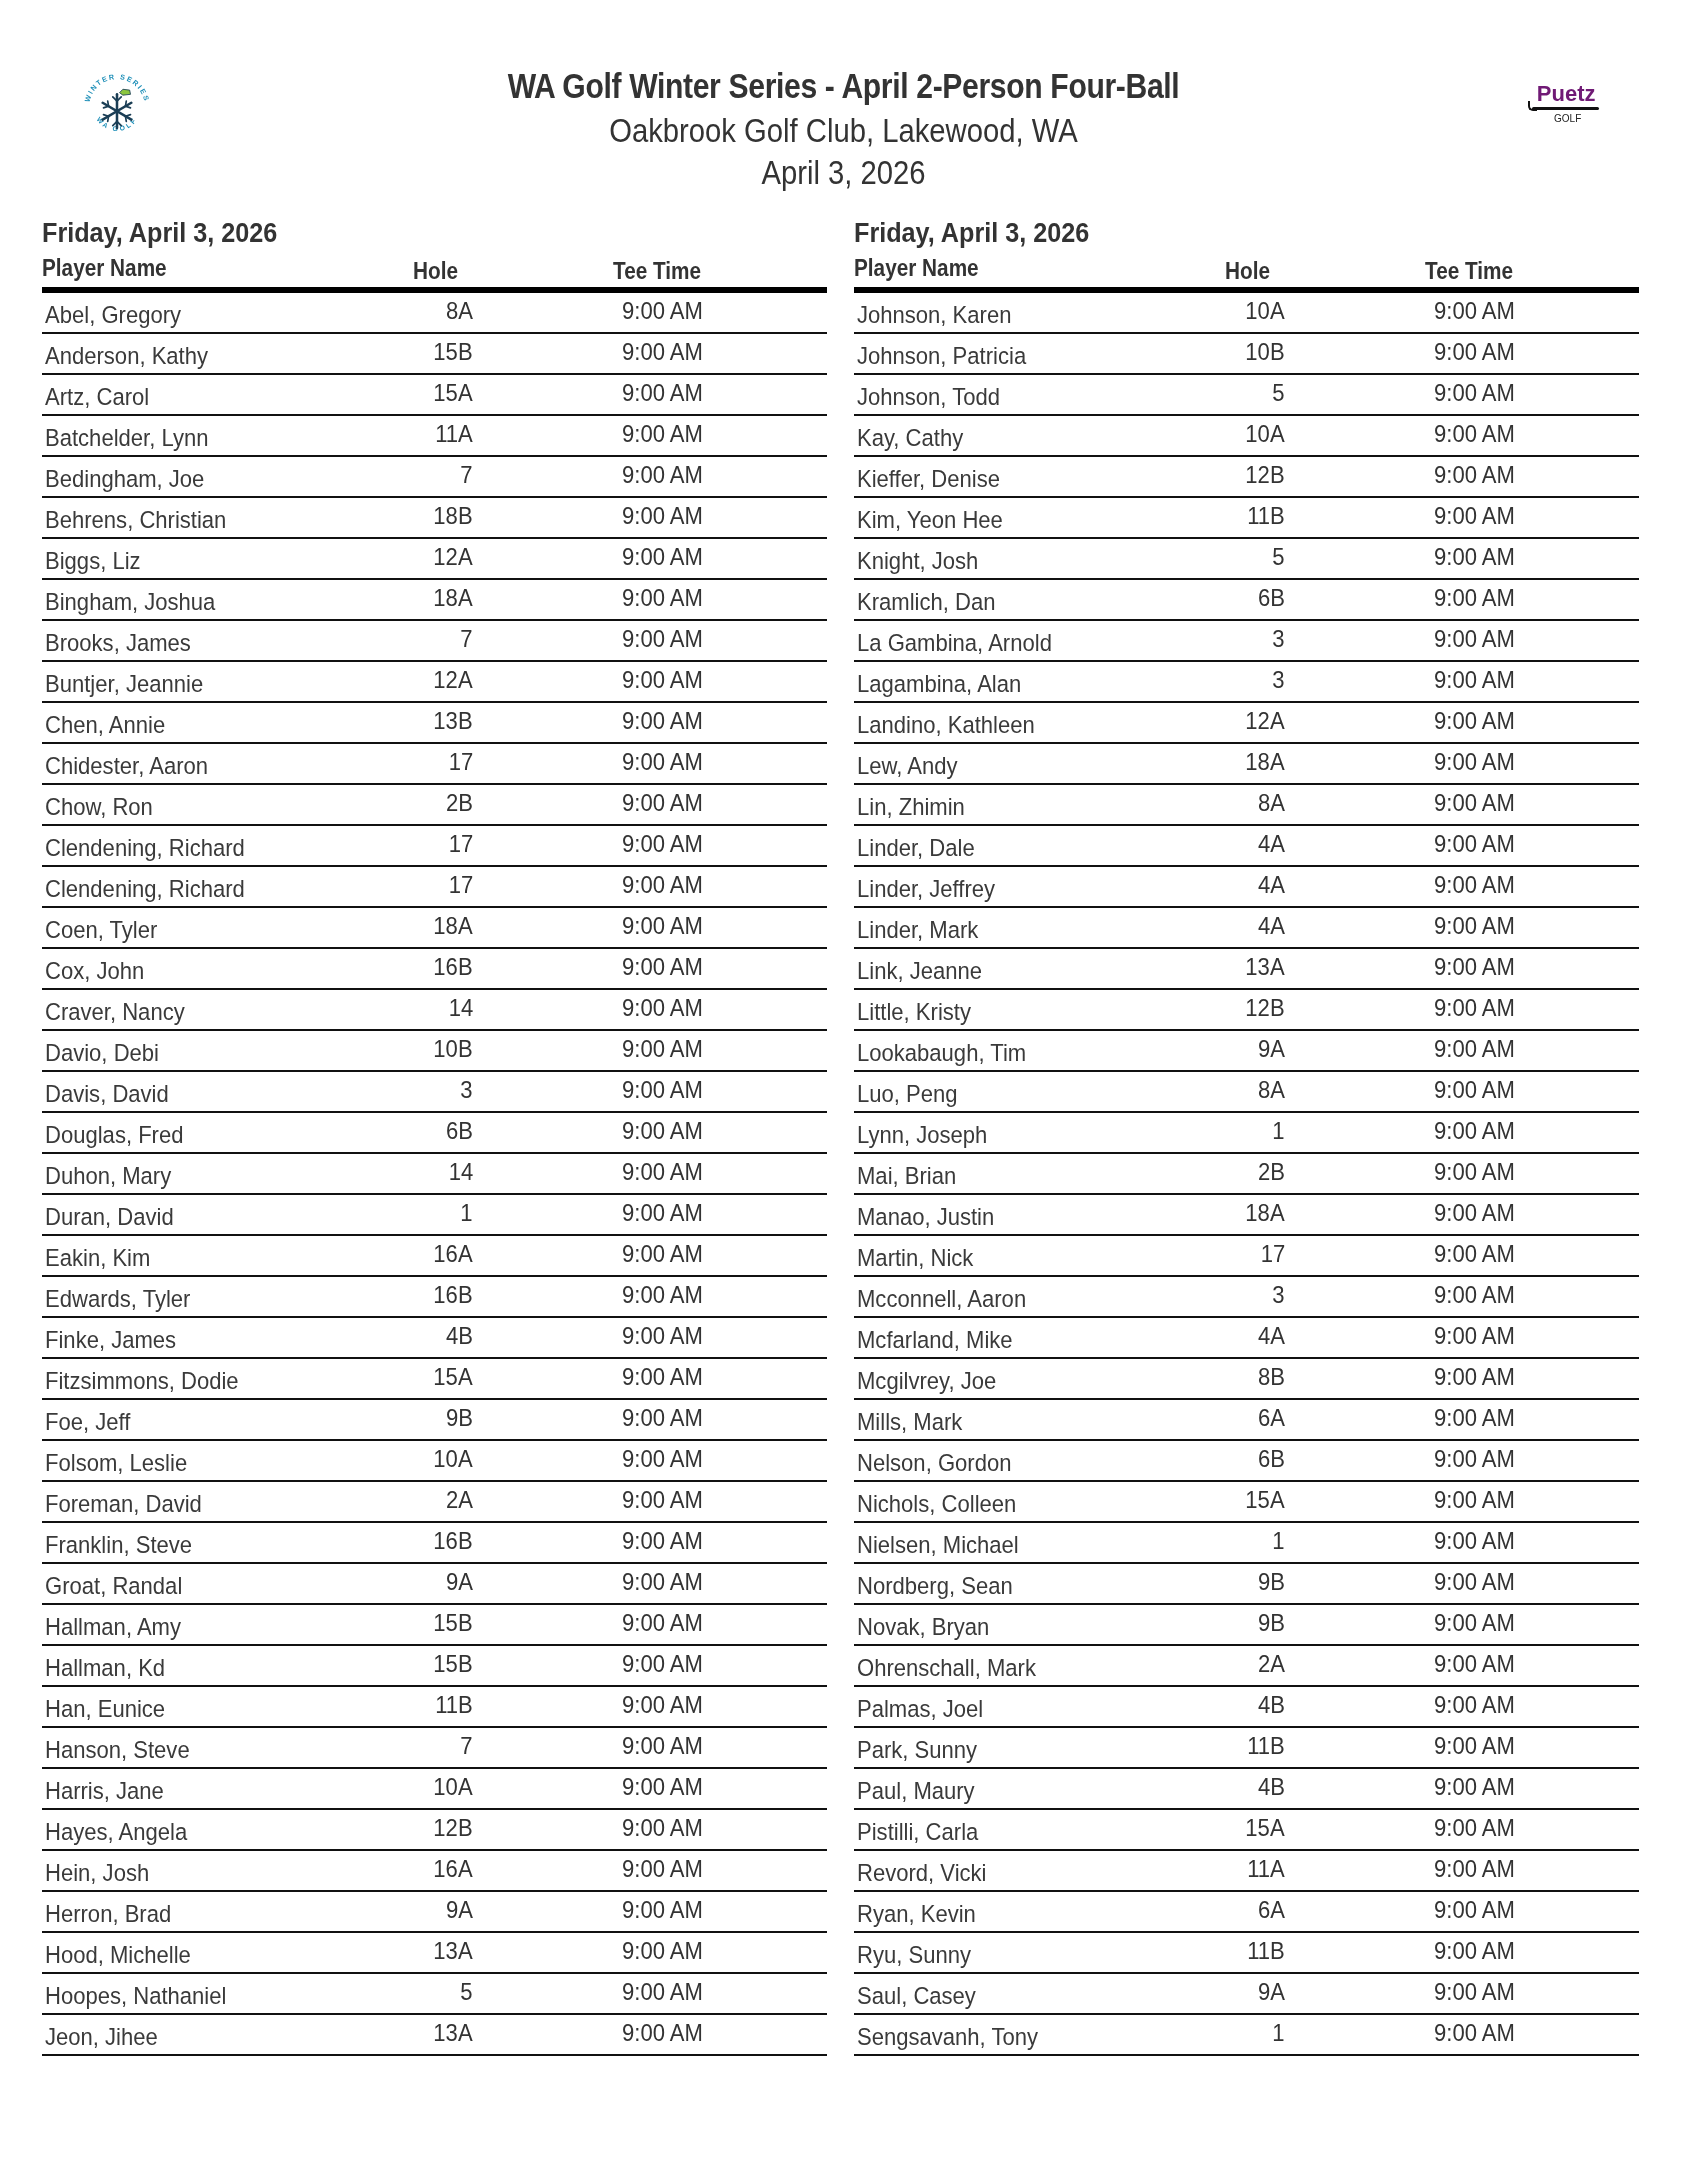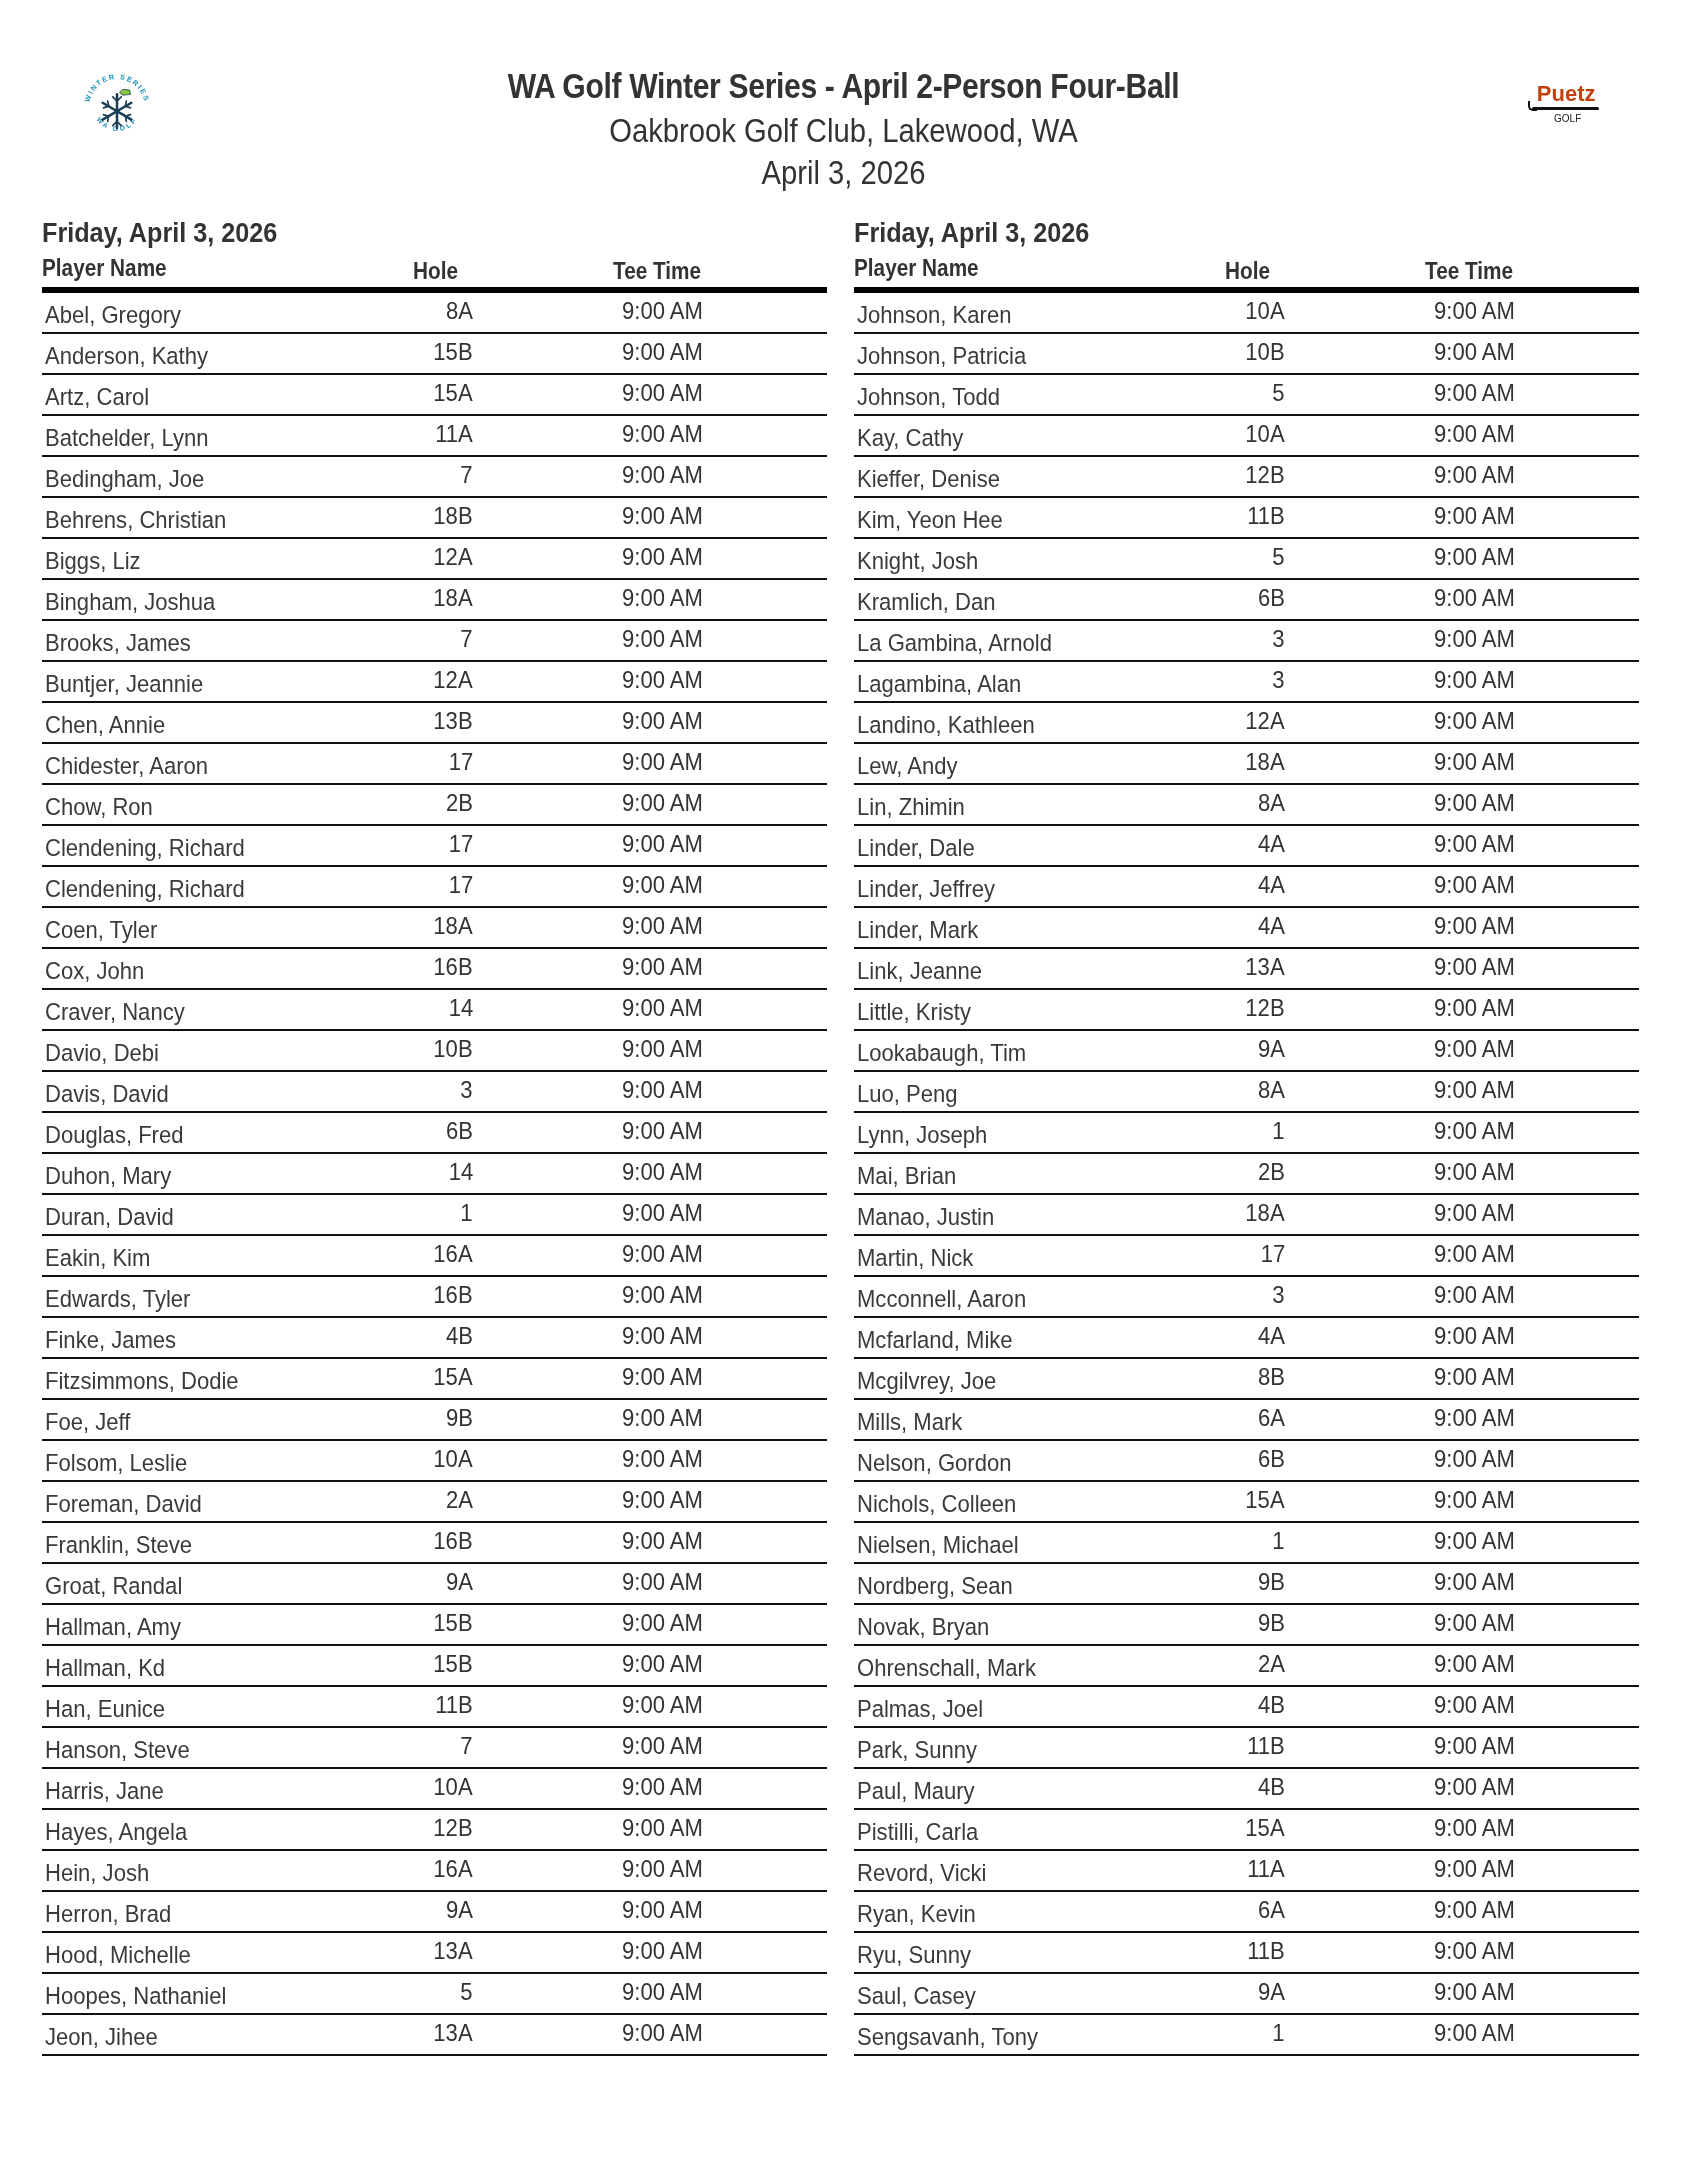--- a/index.html
+++ b/index.html
@@ -1,21 +1,21 @@
 <!DOCTYPE html>
 <html style="font-size:13.5px"><head>
 <meta charset="utf-8">
 <style>
   html, body { margin: 0; padding: 0; background: #ffffff; }
   body { width: 1687px; height: 2183px; position: relative; overflow: hidden;
          font-family: "Liberation Sans", sans-serif; color: #333333; }
   .logo-left { position: absolute; left: 79px; top: 69px; width: 76px; height: 76px; }
   .logo-right { position: absolute; left: 1525px; top: 81px; width: 84px; height: 47px; }
   .puetz-word { position: absolute; left: 11.8px; top: 0; font-family: "Liberation Sans", sans-serif;
-                font-weight: bold; font-size: 22px; color: #c2410c; letter-spacing: 0px; }
+                font-weight: bold; font-size: 22px; color: #701a75; letter-spacing: 0px; }
   .puetz-line { position: absolute; left: 6.7px; top: 26px; width: 67px; height: 2.5px; background: #111; border-radius: 1.7px; }
   .puetz-hook { position: absolute; left: 3.4px; top: 20px; width: 6.7px; height: 8.4px; border-left: 2.5px solid #111; border-bottom: 2.5px solid #111; border-bottom-left-radius: 5px; }
   .puetz-sub { position: absolute; left: 29px; top: 30px; font-size: 11.8px; color: #222; transform: scaleX(0.85); transform-origin: left; }
 
   .header-block { position: absolute; left: 0; width: 1687px; text-align: center; }
   .title { top: 66px; font-size: 35px; font-weight: bold; color: #333; transform: scaleX(0.86); letter-spacing: -0.4px; }
   .subtitle { top: 111px; font-size: 34px; color: #333; transform: scaleX(0.86); }
   .date { top: 153px; font-size: 34px; color: #333; transform: scaleX(0.86); }
 
   .table { position: absolute; top: 215px; width: 785px; }

